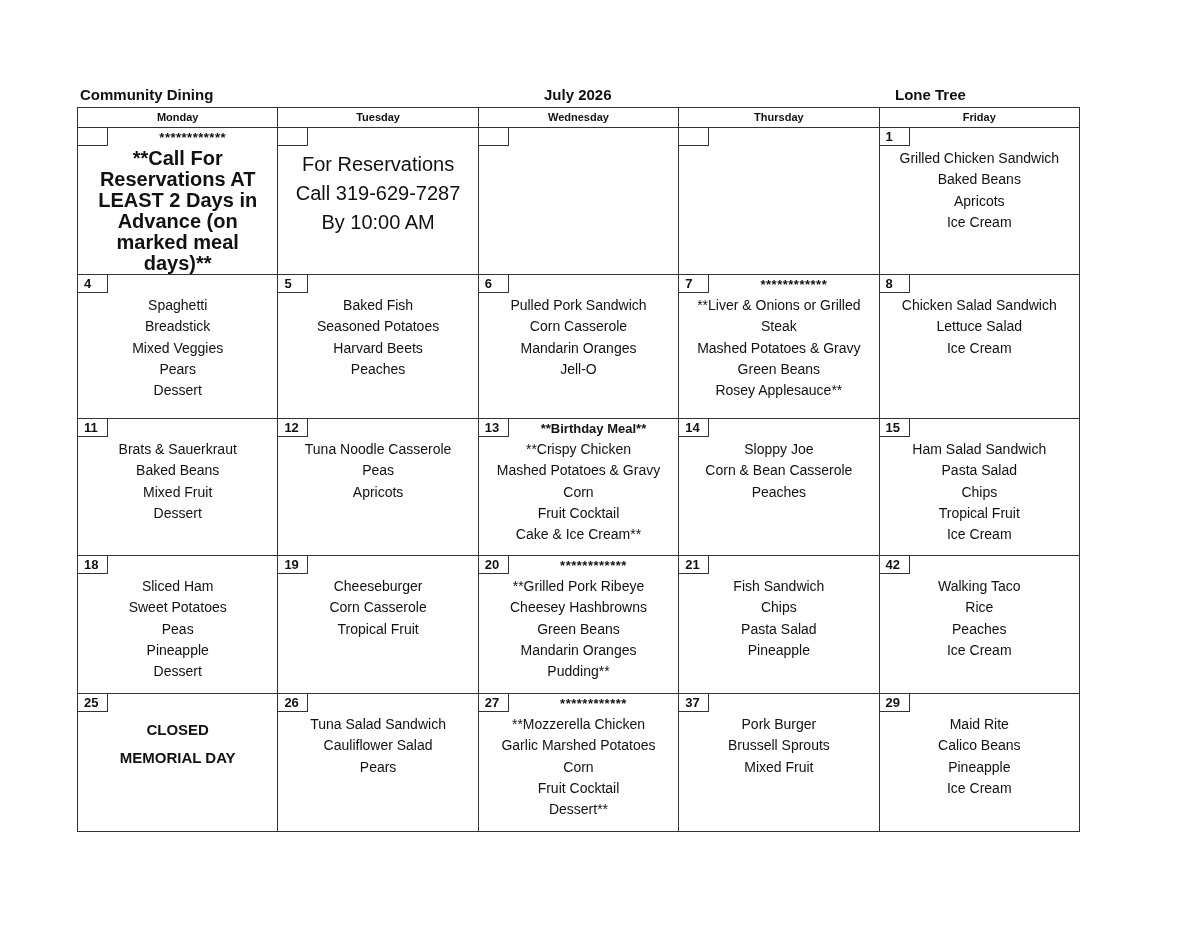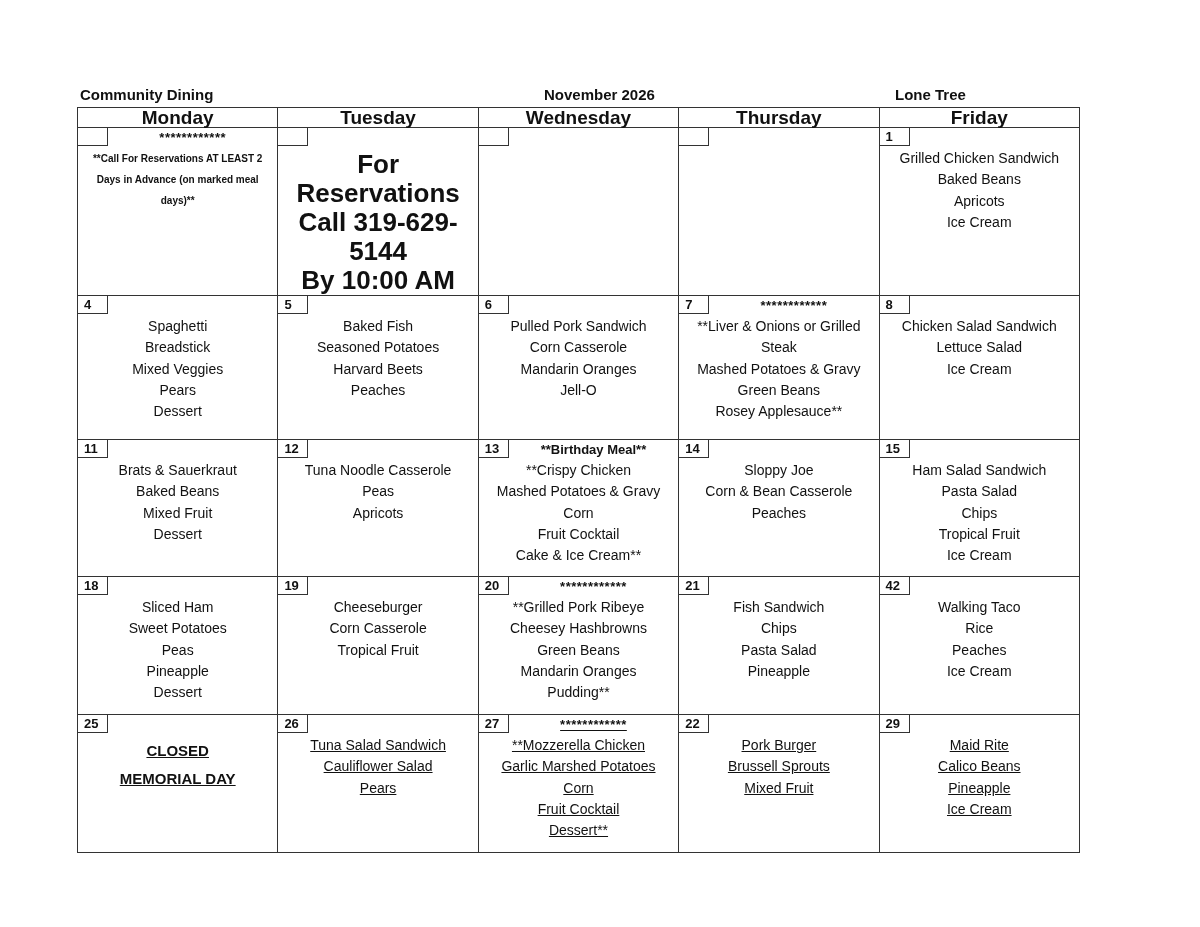--- a/index.html
+++ b/index.html
@@ -5,42 +5,42 @@
     html, body { margin: 0; padding: 0; background: #ffffff; }
     body { width: 1200px; height: 927px; position: relative; font-family: "Liberation Sans", "DejaVu Sans", sans-serif; color: #111; }
     .page { position: absolute; left: 77px; top: 84px; width: 819px; }
     .title-row { position: relative; height: 23px; font-weight: bold; font-size: 15px; }
     .title-row span { position: absolute; top: 2px; white-space: nowrap; }
     .t-left { left: 3px; }
     .t-mid { left: 467px; }
     .t-right { left: 818px; }
     table.cal { border-collapse: collapse; table-layout: fixed; width: 1003px; }
     table.cal th, table.cal td { border: 1.5px solid #333; padding: 0; }
-    table.cal th { height: 19px; font-size: 19px; font-weight: bold; text-align: center; line-height: 19px; }
+    table.cal th { height: 19px; font-size: 11px; font-weight: bold; text-align: center; line-height: 19px; }
     table.cal td { position: relative; vertical-align: top; text-align: center; font-size: 14px; line-height: 21.3px; }
     .r1 { height: 144px; }
     .r2 { height: 144px; }
     .r3 { height: 137px; }
     .r4 { height: 138px; margin-left: 32px; }
-    .r5 { height: 138px; text-decoration: underline; }
+    .r5 { height: 138px; }
     .daynum { position: absolute; left: 0; top: 0; width: 30px; height: 18px; border-right: 1.5px solid #333; border-bottom: 1.5px solid #333; font-weight: bold; font-size: 13px; line-height: 18px; text-align: left; padding-left: 6px; box-sizing: border-box; }
     .toprow { height: 20px; line-height: 20px; font-weight: bold; font-size: 13px; letter-spacing: 0.5px; padding-left: 30px; }
     .items div { white-space: nowrap; }
-    .note-mon { font-weight: bold; font-size: 10px; line-height: 21px; padding: 0 3px; }
-    .note-tue { font-weight: bold; font-size: 26px; line-height: 29px; padding-top: 2px; }
+    .note-mon { font-weight: bold; font-size: 20px; line-height: 21px; padding: 0 3px; }
+    .note-tue { font-weight: normal; font-size: 20px; line-height: 29px; padding-top: 2px; }
     .closed { font-weight: bold; font-size: 15px; line-height: 28px; padding-top: 2px; }
     .bday { font-weight: bold; letter-spacing: 0; }
   </style>
 </head>
 <body>
 
 <div class="page">
   <div class="title-row">
     <span class="t-left">Community Dining</span>
-    <span class="t-mid">November 2026</span>
+    <span class="t-mid">July 2026</span>
     <span class="t-right">Lone Tree</span>
   </div>
 
   <table class="cal">
     <thead>
       <tr>
         <th>Monday</th>
         <th>Tuesday</th>
         <th>Wednesday</th>
         <th>Thursday</th>
@@ -53,21 +53,21 @@
         <td>
           <div class="daynum"></div>
           <div class="toprow">************</div>
           <div class="note-mon">**Call For Reservations AT LEAST 2 Days in Advance (on marked meal days)**</div>
         </td>
         <td>
           <div class="daynum"></div>
           <div class="toprow"></div>
           <div class="note-tue">
             <div>For Reservations</div>
-            <div>Call 319-629-5144</div>
+            <div>Call 319-629-7287</div>
             <div>By 10:00 AM</div>
           </div>
         </td>
         <td>
           <div class="daynum"></div>
         </td>
         <td>
           <div class="daynum"></div>
         </td>
         <td>
@@ -266,21 +266,21 @@
           <div class="toprow">************</div>
           <div class="items">
             <div>**Mozzerella Chicken</div>
             <div>Garlic Marshed Potatoes</div>
             <div>Corn</div>
             <div>Fruit Cocktail</div>
             <div>Dessert**</div>
           </div>
         </td>
         <td>
-          <div class="daynum">22</div>
+          <div class="daynum">37</div>
           <div class="toprow"></div>
           <div class="items">
             <div>Pork Burger</div>
             <div>Brussell Sprouts</div>
             <div>Mixed Fruit</div>
           </div>
         </td>
         <td>
           <div class="daynum">29</div>
           <div class="toprow"></div>

